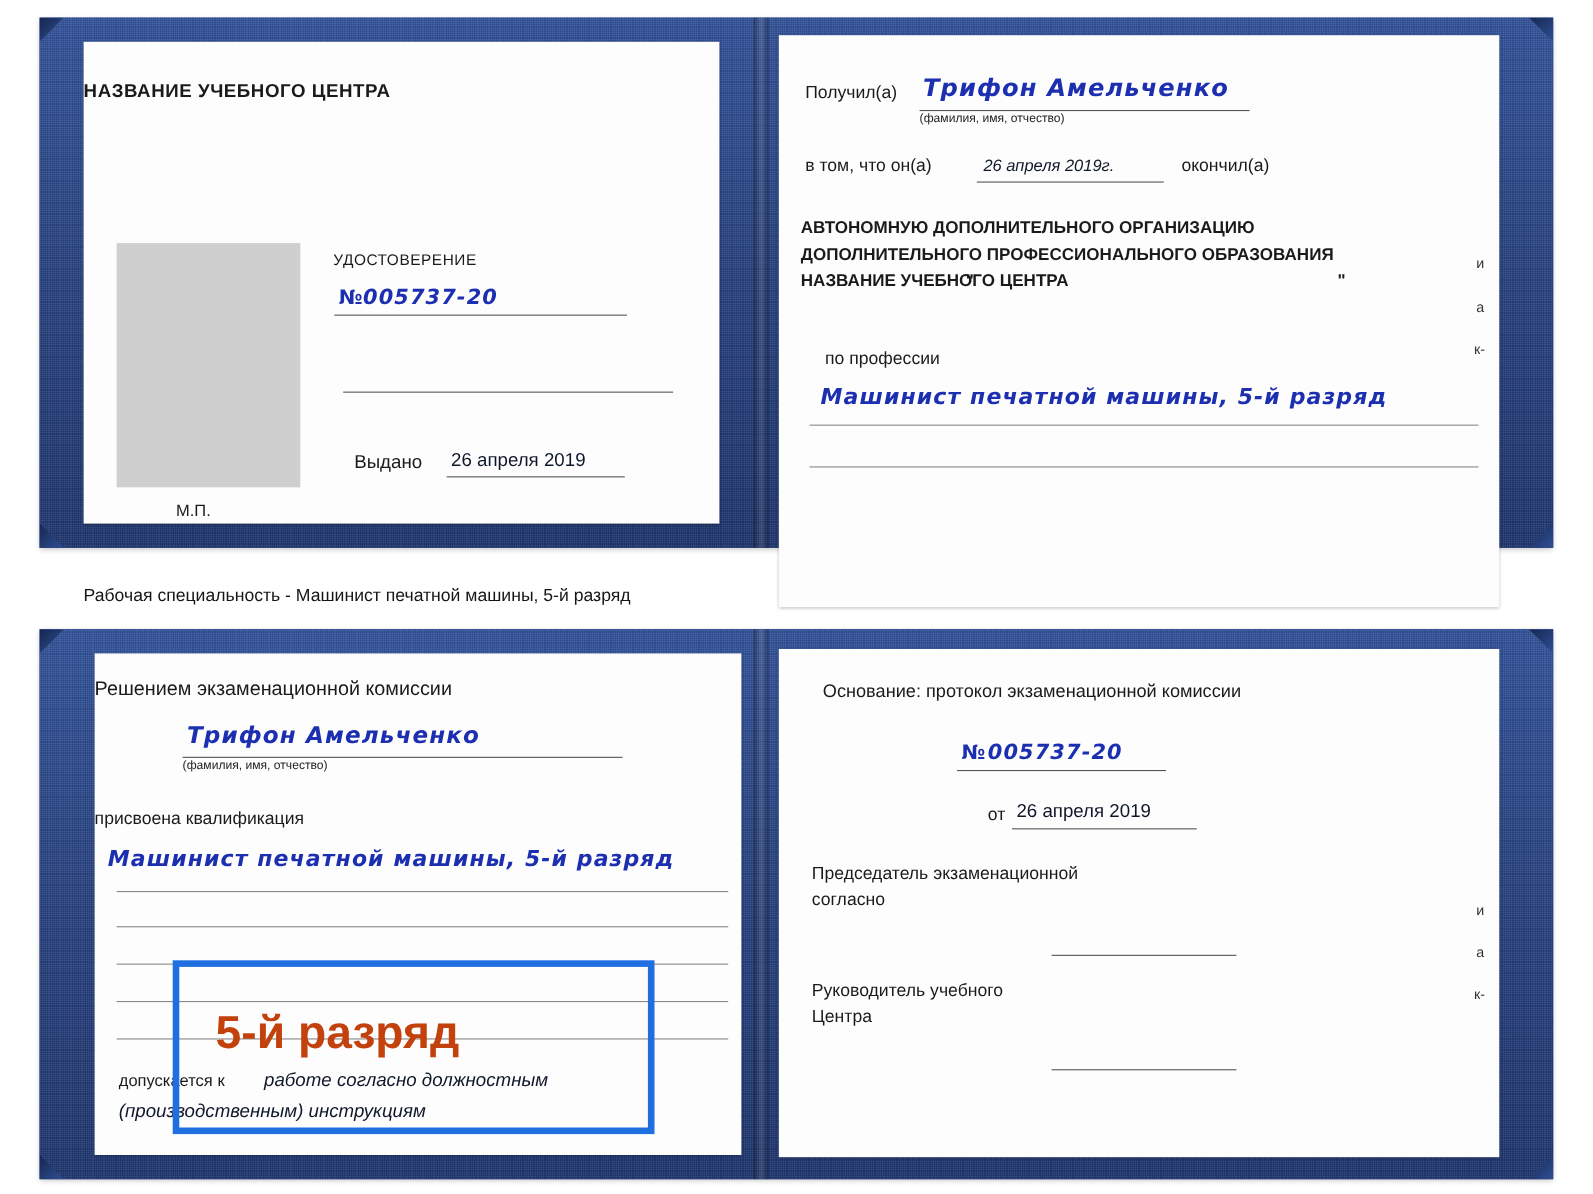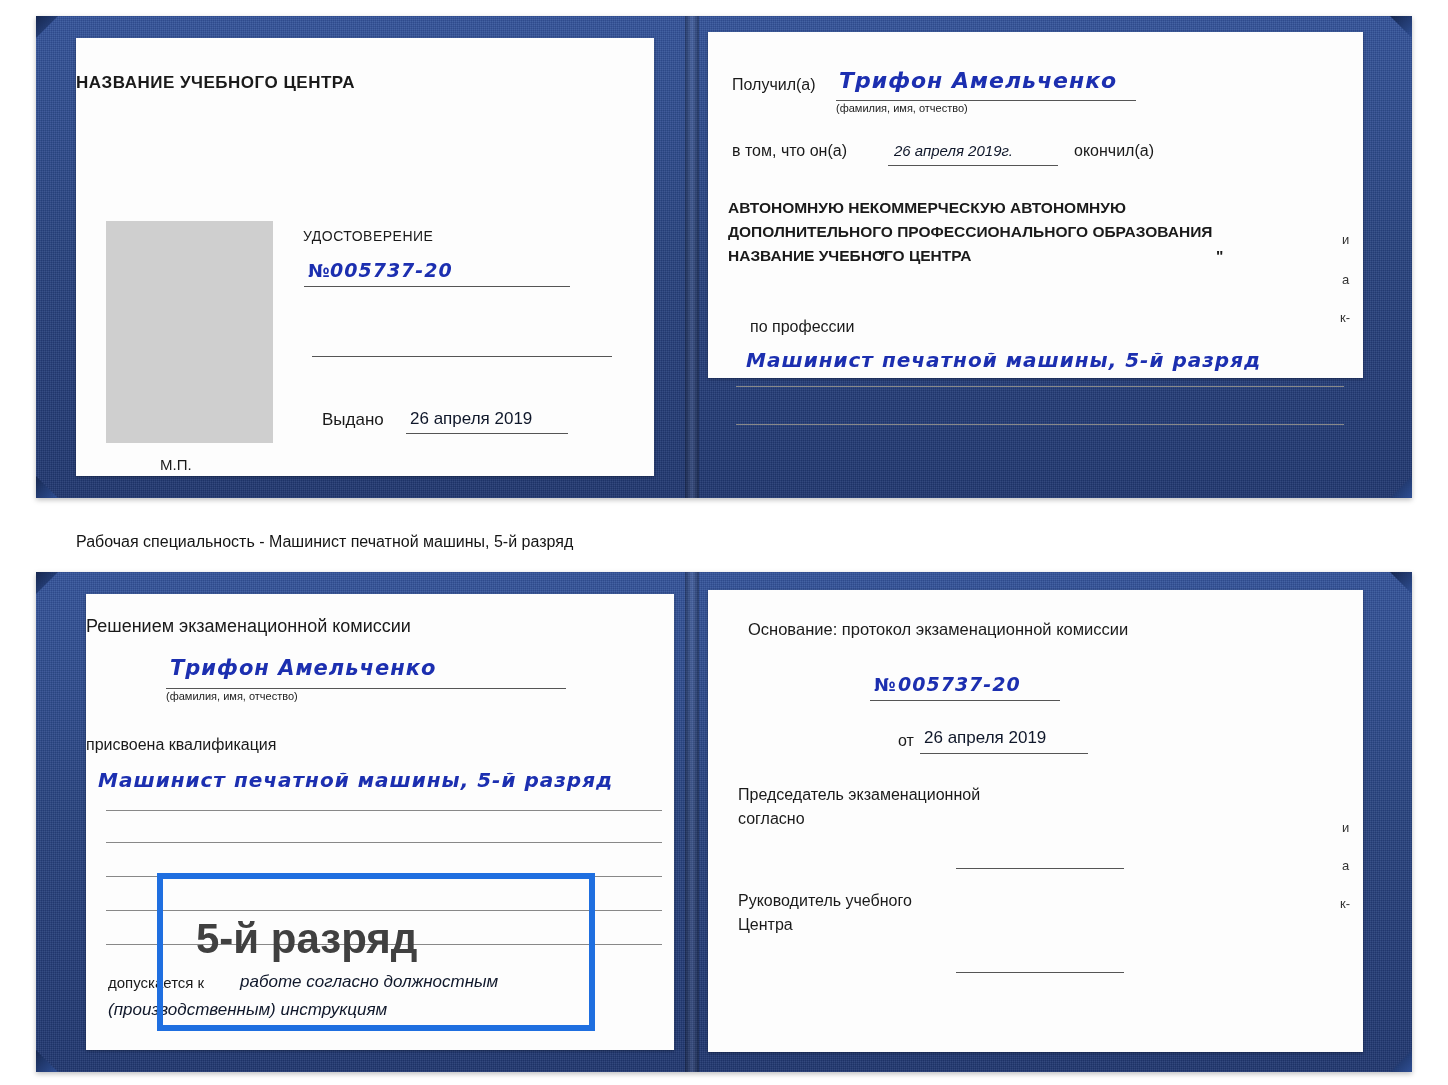--- a/index.html
+++ b/index.html
@@ -95,21 +95,21 @@
   
   .highlight-box {
     position: absolute;
     border: 6px solid #1f6fe0;
     background: transparent;
   }
   .highlight-label {
     position: absolute;
     font-size: 42px;
     font-weight: bold;
-    color: #404040;
+    color: #c2410c;
     font-family: "Liberation Sans", sans-serif;
   }
 
   
   .sliver-text {
     position: absolute;
     font-size: 13px;
     color: #333;
   }
 </style>
@@ -140,33 +140,33 @@
 
     <div class="abs rule" style="left:236px; top:318px; width:300px;"></div>
 
     <div class="abs printed" style="left:246px; top:372px; font-size:17px;">Выдано</div>
     <div class="abs fill-dark" style="left:334px; top:371px; font-size:17px;">26 апреля 2019</div>
     <div class="abs rule" style="left:330px; top:395px; width:162px;"></div>
 
     <div class="abs printed" style="left:84px; top:418px; font-size:15px;">М.П.</div>
   </div>
 
-  <div class="page-sheet" style="left:708px; top:32px; width:655px; height:346px;">
+  <div class="page-sheet" style="left:708px; top:32px; width:655px; height:520px;">
 
     <div class="abs printed" style="left:24px; top:44px; font-size:16px;">Получил(а)</div>
     <div class="abs hand" style="left:131px; top:36px; font-size:22px;">Трифон Амельченко</div>
     <div class="abs rule" style="left:128px; top:68px; width:300px;"></div>
     <div class="abs tiny center" style="left:128px; top:70px; width:300px;">(фамилия, имя, отчество)</div>
 
     <div class="abs printed" style="left:24px; top:110px; font-size:16px;">в том, что он(а)</div>
     <div class="abs fill-dark" style="left:186px; top:110px; font-size:15px; font-style:italic;">26 апреля 2019г.</div>
     <div class="abs rule" style="left:180px; top:133px; width:170px;"></div>
     <div class="abs printed" style="left:366px; top:110px; font-size:16px;">окончил(а)</div>
 
-    <div class="abs printed t-bold center" style="left:20px; top:167px; width:610px; font-size:15.5px;">АВТОНОМНУЮ НЕКОММЕРЧЕСКУЮ АВТОНОМНУЮ</div>
+    <div class="abs printed t-bold center" style="left:20px; top:167px; width:610px; font-size:15.5px;">АВТОНОМНУЮ ДОПОЛНИТЕЛЬНОГО ОРГАНИЗАЦИЮ</div>
     <div class="abs printed t-bold center" style="left:20px; top:191px; width:610px; font-size:15.5px;">ДОПОЛНИТЕЛЬНОГО ПРОФЕССИОНАЛЬНОГО ОБРАЗОВАНИЯ</div>
     <div class="abs printed t-bold" style="left:170px; top:215px; font-size:15.5px;">"</div>
     <div class="abs printed t-bold center" style="left:20px; top:215px; width:610px; font-size:15.5px;">НАЗВАНИЕ УЧЕБНОГО ЦЕНТРА</div>
     <div class="abs printed t-bold" style="left:508px; top:215px; font-size:15.5px;">"</div>
 
     <div class="abs printed" style="left:42px; top:286px; font-size:16px;">по профессии</div>
 
     <div class="abs hand" style="left:38px; top:316px; font-size:20px;">Машинист печатной машины, 5-й разряд</div>
 
     <div class="abs rule-light" style="left:28px; top:354px; width:608px;"></div>

